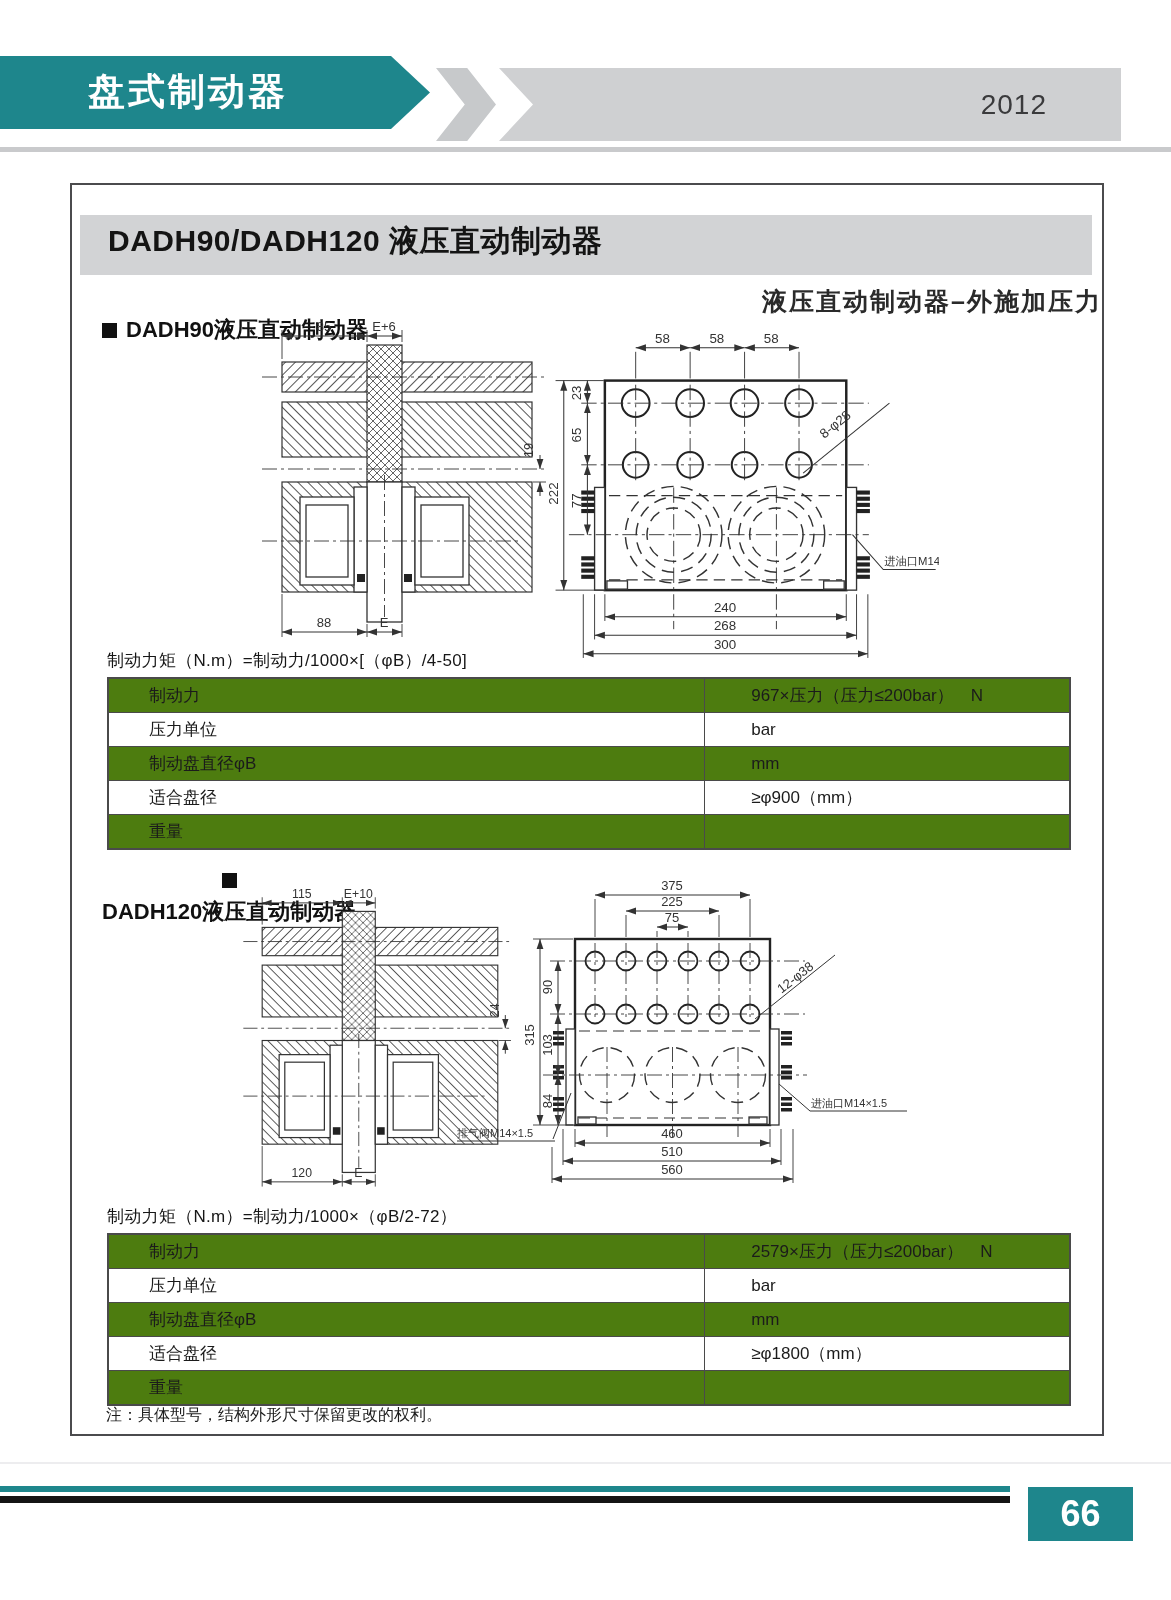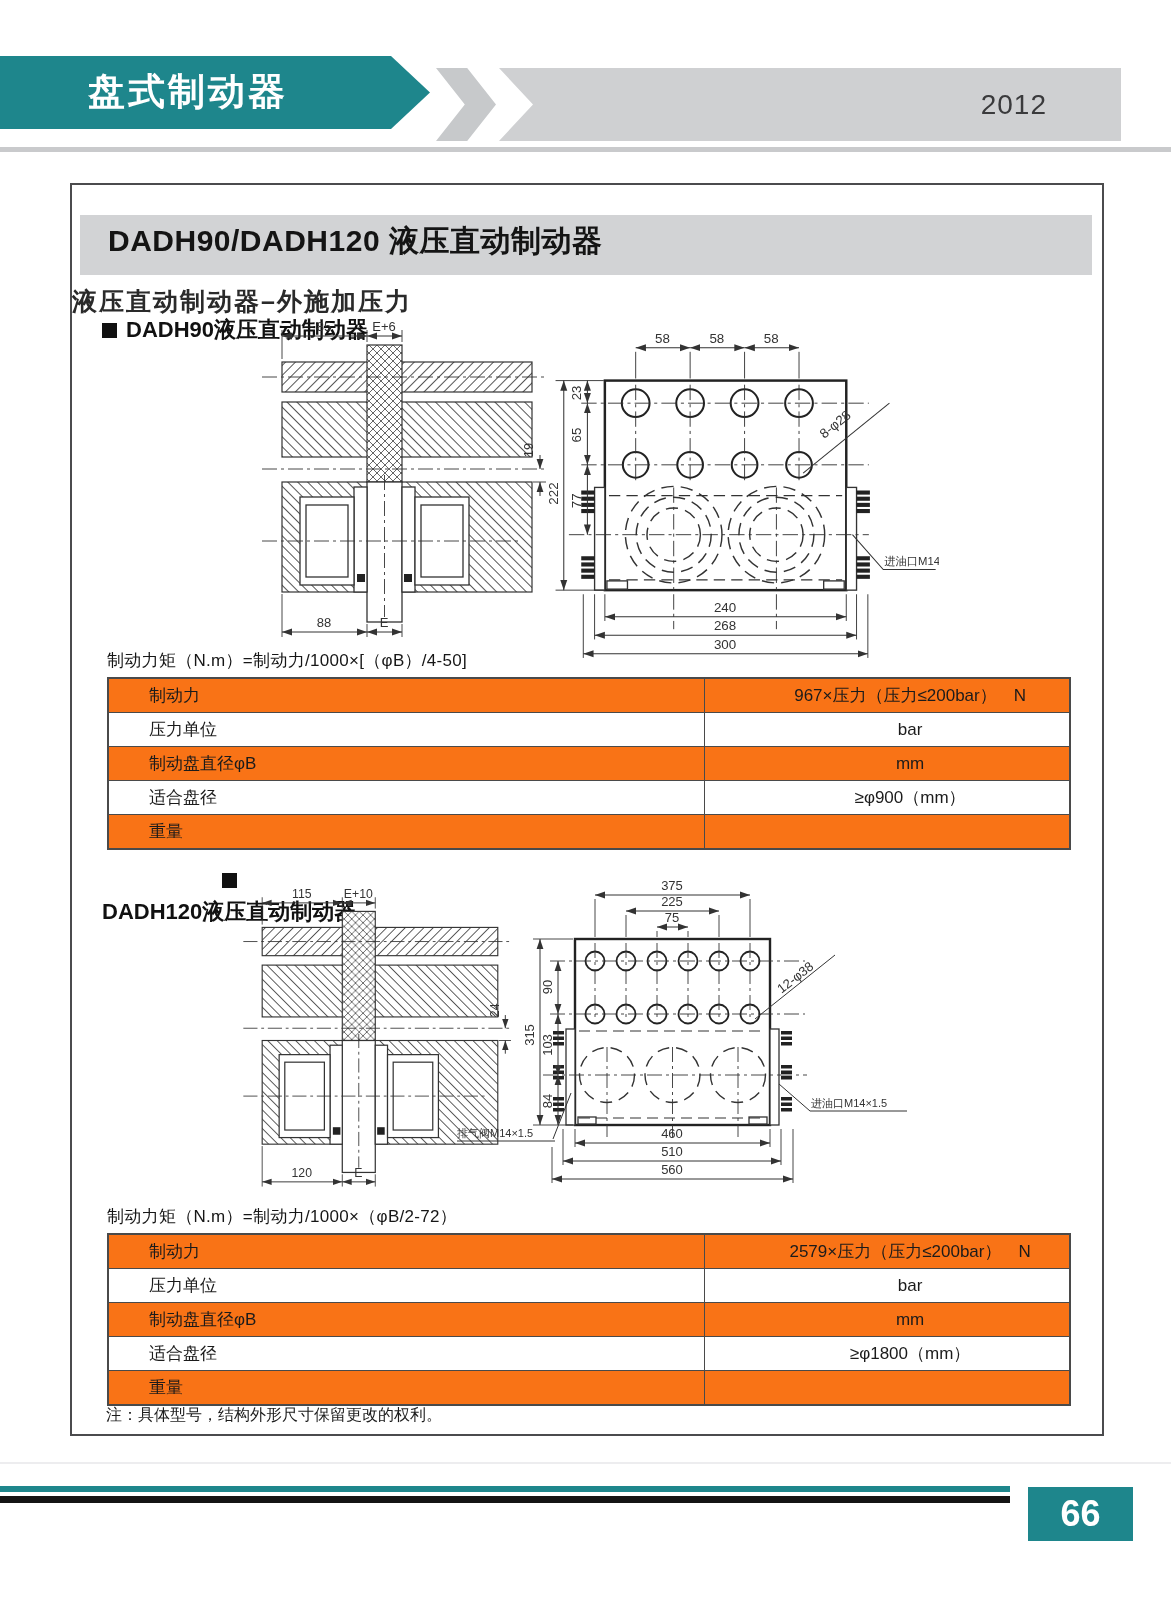--- a/index.html
+++ b/index.html
@@ -15,36 +15,36 @@
   .graybar{position:absolute;left:499px;top:68px;width:622px;height:73px;background:#cfd0d2;
            clip-path:polygon(0 0,100% 0,100% 100%,0 100%,34px 50%);}
   .graybar span{position:absolute;right:74px;top:0;line-height:73px;font-size:28px;color:#3a3a3c;
                 letter-spacing:1px;}
   .hdr-line{position:absolute;left:0;top:147px;width:100%;height:5px;background:#c9cacc;}
   
   .doc-box{position:absolute;left:70px;top:183px;width:1030px;height:1249px;
            border:2px solid #4b4b4d;background:#fff;}
   .title-band{position:absolute;left:8px;top:30px;width:calc(100% - 18px);height:60px;background:#d2d3d5;}
   .title-band h1{margin:0;line-height:52px;padding-left:28px;font-size:30px;color:#141414;letter-spacing:.5px;}
-  .subtitle{position:absolute;left:0;top:100px;width:100%;text-align:left;font-size:25px;
+  .subtitle{position:absolute;left:0;top:100px;width:100%;text-align:right;font-size:25px;
             font-weight:bold;color:#2a2a2a;letter-spacing:2px;}
   .sec-heading{position:absolute;left:30px;font-size:22px;font-weight:bold;color:#111;
                display:flex;align-items:center;gap:9px;text-align:center;}
   .sec-heading .sq{width:15px;height:15px;background:#111;display:inline-block;}
   .s1{top:130px;} .s2{top:688px;flex-direction:column;}
   .formula{position:absolute;left:35px;font-size:17px;color:#161616;letter-spacing:.3px;}
   .f1{top:464px;} .f2{top:1020px;}
   .dtable{position:absolute;left:35px;width:960px;border:2px solid #4a4a4a;}
   .t1{top:492px;} .t2{top:1048px;}
   .trow{display:flex;height:33px;border-top:1px solid #4a4a4a;}
   .trow:first-child{border-top:none;}
-  .trow.shade{background:#f97316;}
+  .trow.shade{background:#4d7c0f;}
   .tl{flex:0 0 62%;line-height:33px;padding-left:40px;font-size:17px;color:#1b1b1b;box-sizing:border-box;}
   .tr{flex:1;line-height:33px;padding-left:46px;font-size:17px;color:#1b1b1b;
-      border-left:1px solid #4a4a4a;box-sizing:border-box;text-align:center;}
+      border-left:1px solid #4a4a4a;box-sizing:border-box;}
   .note{position:absolute;left:34px;top:1220px;font-size:16px;color:#1b1b1b;}
   
   .f-faint{position:absolute;left:0;top:1462px;width:100%;height:2px;background:#ededef;}
   .f-teal{position:absolute;left:0;top:1486px;width:1010px;height:6px;background:#1e868c;}
   .f-black{position:absolute;left:0;top:1496px;width:1010px;height:7px;background:#141414;}
   .page-num{position:absolute;left:1028px;top:1487px;width:105px;height:54px;background:#1e868c;
             display:flex;align-items:center;justify-content:center;}
   .page-num span{font-size:36px;font-weight:bold;color:#fff;}
   
   .drawing{position:absolute;}

